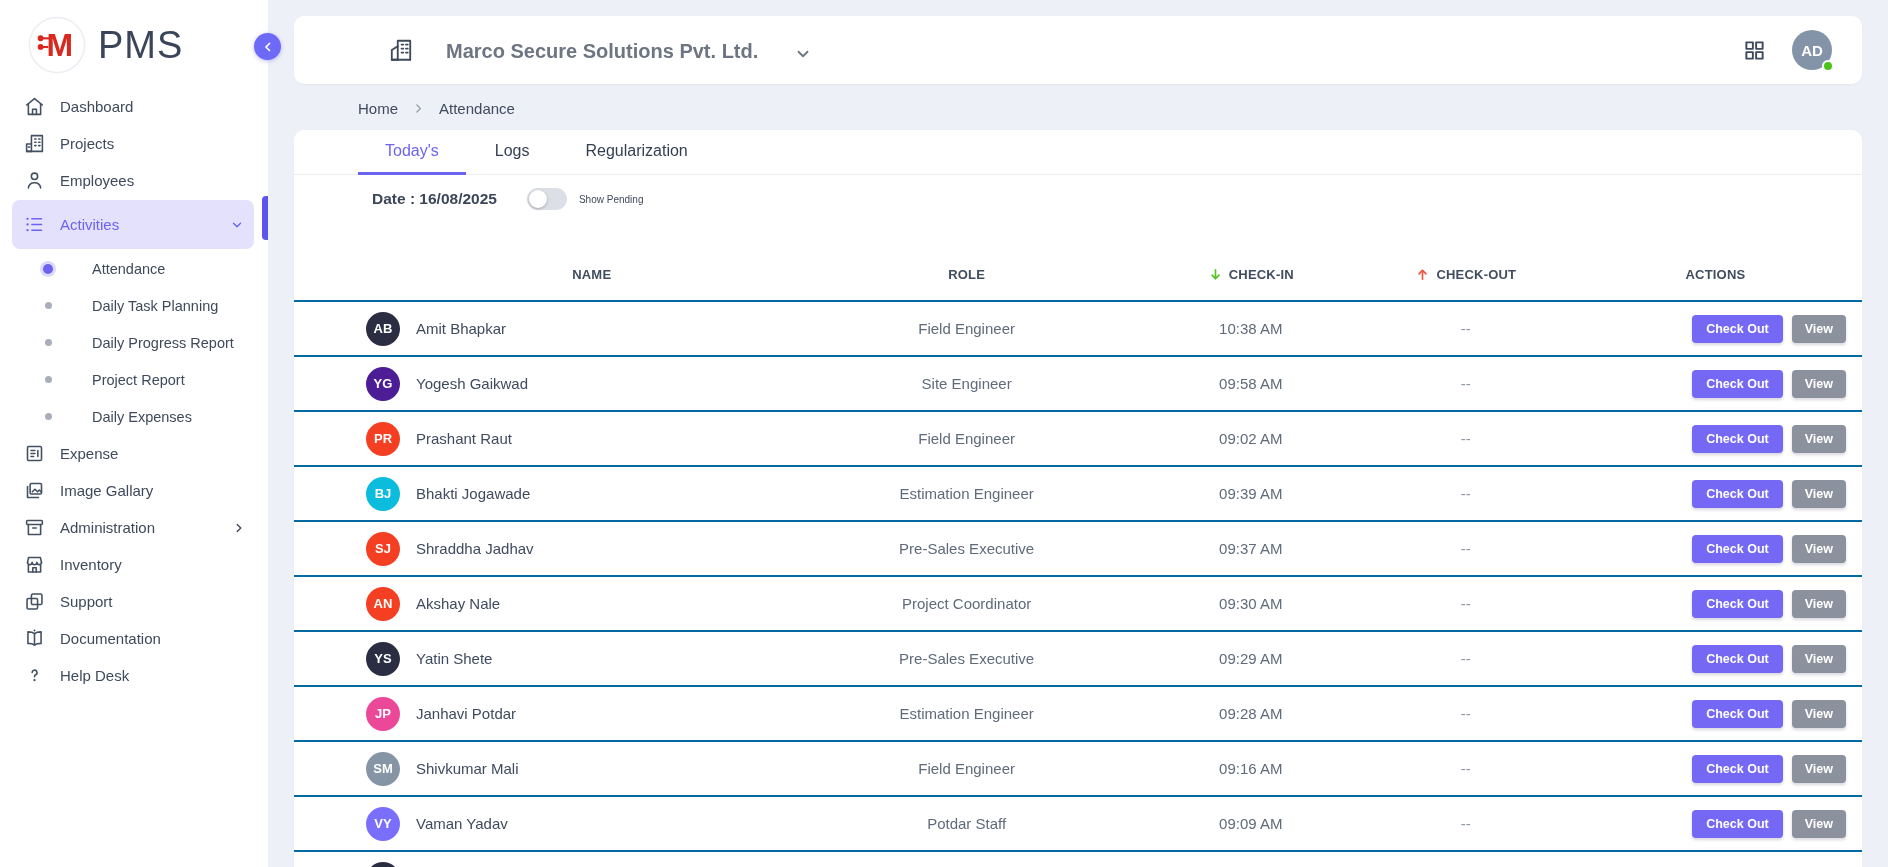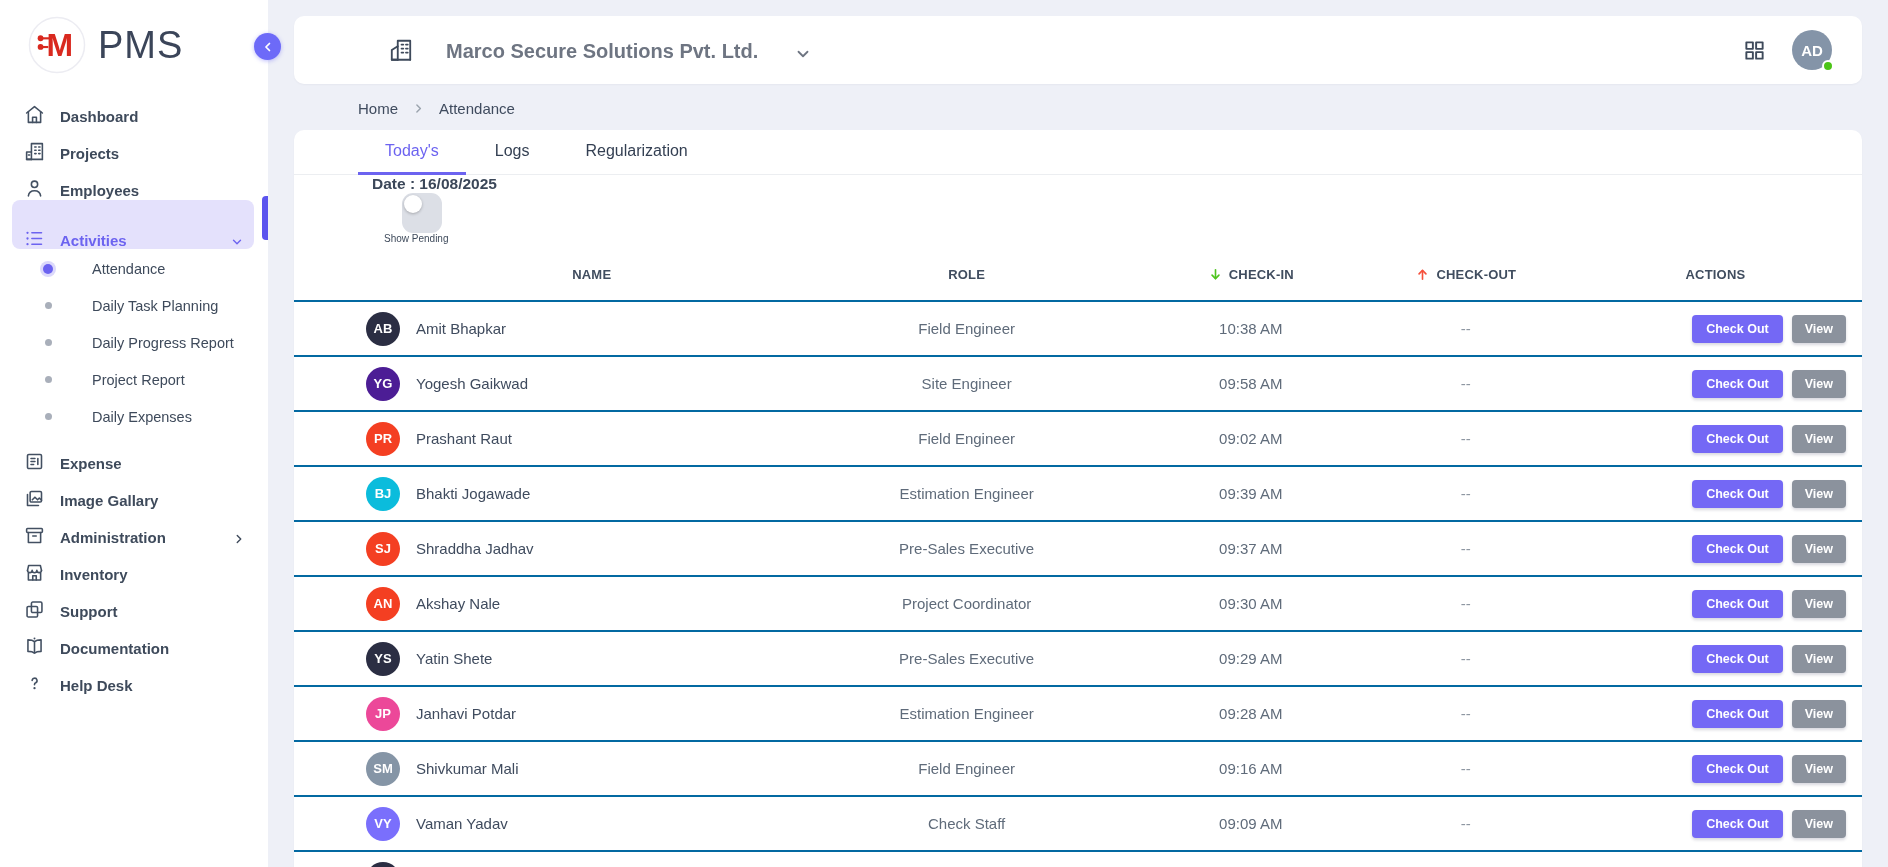--- a/index.html
+++ b/index.html
@@ -21,22 +21,22 @@
   .logo-text { font-size:38px; font-weight:400; color:#3b4559; letter-spacing:1px; }
   .collapse-btn {
     position:absolute; left:254px; top:33px; width:27px; height:27px;
     border-radius:50%; background:#6d6af8; border:none; cursor:pointer;
     display:flex; align-items:center; justify-content:center; color:#fff;
     box-shadow:0 1px 4px rgba(109,106,248,.45); z-index:6;
   }
   .collapse-btn svg { width:14px; height:14px; }
   nav { display:block; }
   .nav-item {
-    display:flex; align-items:flex-end; height:37px; padding:0 22px 0 24px;
-    font-size:15px; font-weight:700; color:#3e4a5b; cursor:pointer;
+    display:flex; align-items:center; height:37px; padding:0 22px 0 24px;
+    font-size:15px; font-weight:400; color:#3e4a5b; cursor:pointer;
   }
   .nav-item .nicon { width:21px; height:21px; flex:0 0 21px; margin-right:15px; display:flex; align-items:center; color:#435062; }
   .nav-item .nicon svg { width:21px; height:21px; }
   .nav-item .chev { margin-left:auto; display:flex; align-items:center; }
   .nav-item .chev svg { width:14px; height:14px; }
   .nav-item.active {
     background:#e4e1fc; border-radius:8px; margin:1px 14px 1px 12px;
     padding:0 10px 0 12px; height:49px; color:#6c63f0;
   }
   .nav-item.active .nicon { color:#6c63f0; }
@@ -90,21 +90,21 @@
     background:#fff; border-radius:10px 10px 0 0; height:755px; overflow:hidden;
     box-shadow:0 1px 2px rgba(30,30,60,.04);
   }
   .tabs { display:flex; align-items:stretch; height:45px; border-bottom:1px solid #eceef1; padding-left:64px; gap:2px; }
   .tab {
     display:flex; align-items:center; padding:0 27px; font-size:16px; font-weight:500;
     color:#333f52; cursor:pointer; border-bottom:3px solid transparent; margin-bottom:-1px;
   }
   .tab.active { color:#6c63f0; border-bottom-color:#6c63f0; }
 
-  .filter-row { display:flex; height:48px; padding-left:78px;flex-direction:column; }
+  .filter-row { display:flex; align-items:center; height:48px; padding-left:78px; }
   .date-label { font-size:15.5px; font-weight:700; color:#3b4759; }
   .toggle {
     width:40px; height:22px; border-radius:11px; background:#dcdfe6; margin-left:30px;
     position:relative; cursor:pointer; flex:0 0 40px;
   }
   .toggle .knob {
     position:absolute; left:2px; top:2px; width:18px; height:18px; border-radius:50%;
     background:#fff; box-shadow:0 1px 3px rgba(0,0,0,.25);
   }
   .toggle-label { font-size:10px; color:#3e4a5b; margin-left:12px; }
@@ -509,21 +509,21 @@
             <div class="cell-actions">
               <button class="btn btn-checkout">Check Out</button>
               <button class="btn btn-view">View</button>
             </div>
           </div>
           <div class="tgrid trow">
             <div class="cell-name">
               <div class="row-avatar" style="background: rgb(122, 111, 252);">VY</div>
               <span class="emp-name">Vaman Yadav</span>
             </div>
-            <div class="cell-role">Check Staff</div>
+            <div class="cell-role">Potdar Staff</div>
             <div class="cell-in">09:09 AM</div>
             <div class="cell-out">--</div>
             <div class="cell-actions">
               <button class="btn btn-checkout">Check Out</button>
               <button class="btn btn-view">View</button>
             </div>
           </div>
           <div class="tgrid trow">
             <div class="cell-name">
               <div class="row-avatar" style="background: rgb(43, 46, 67);"></div>

